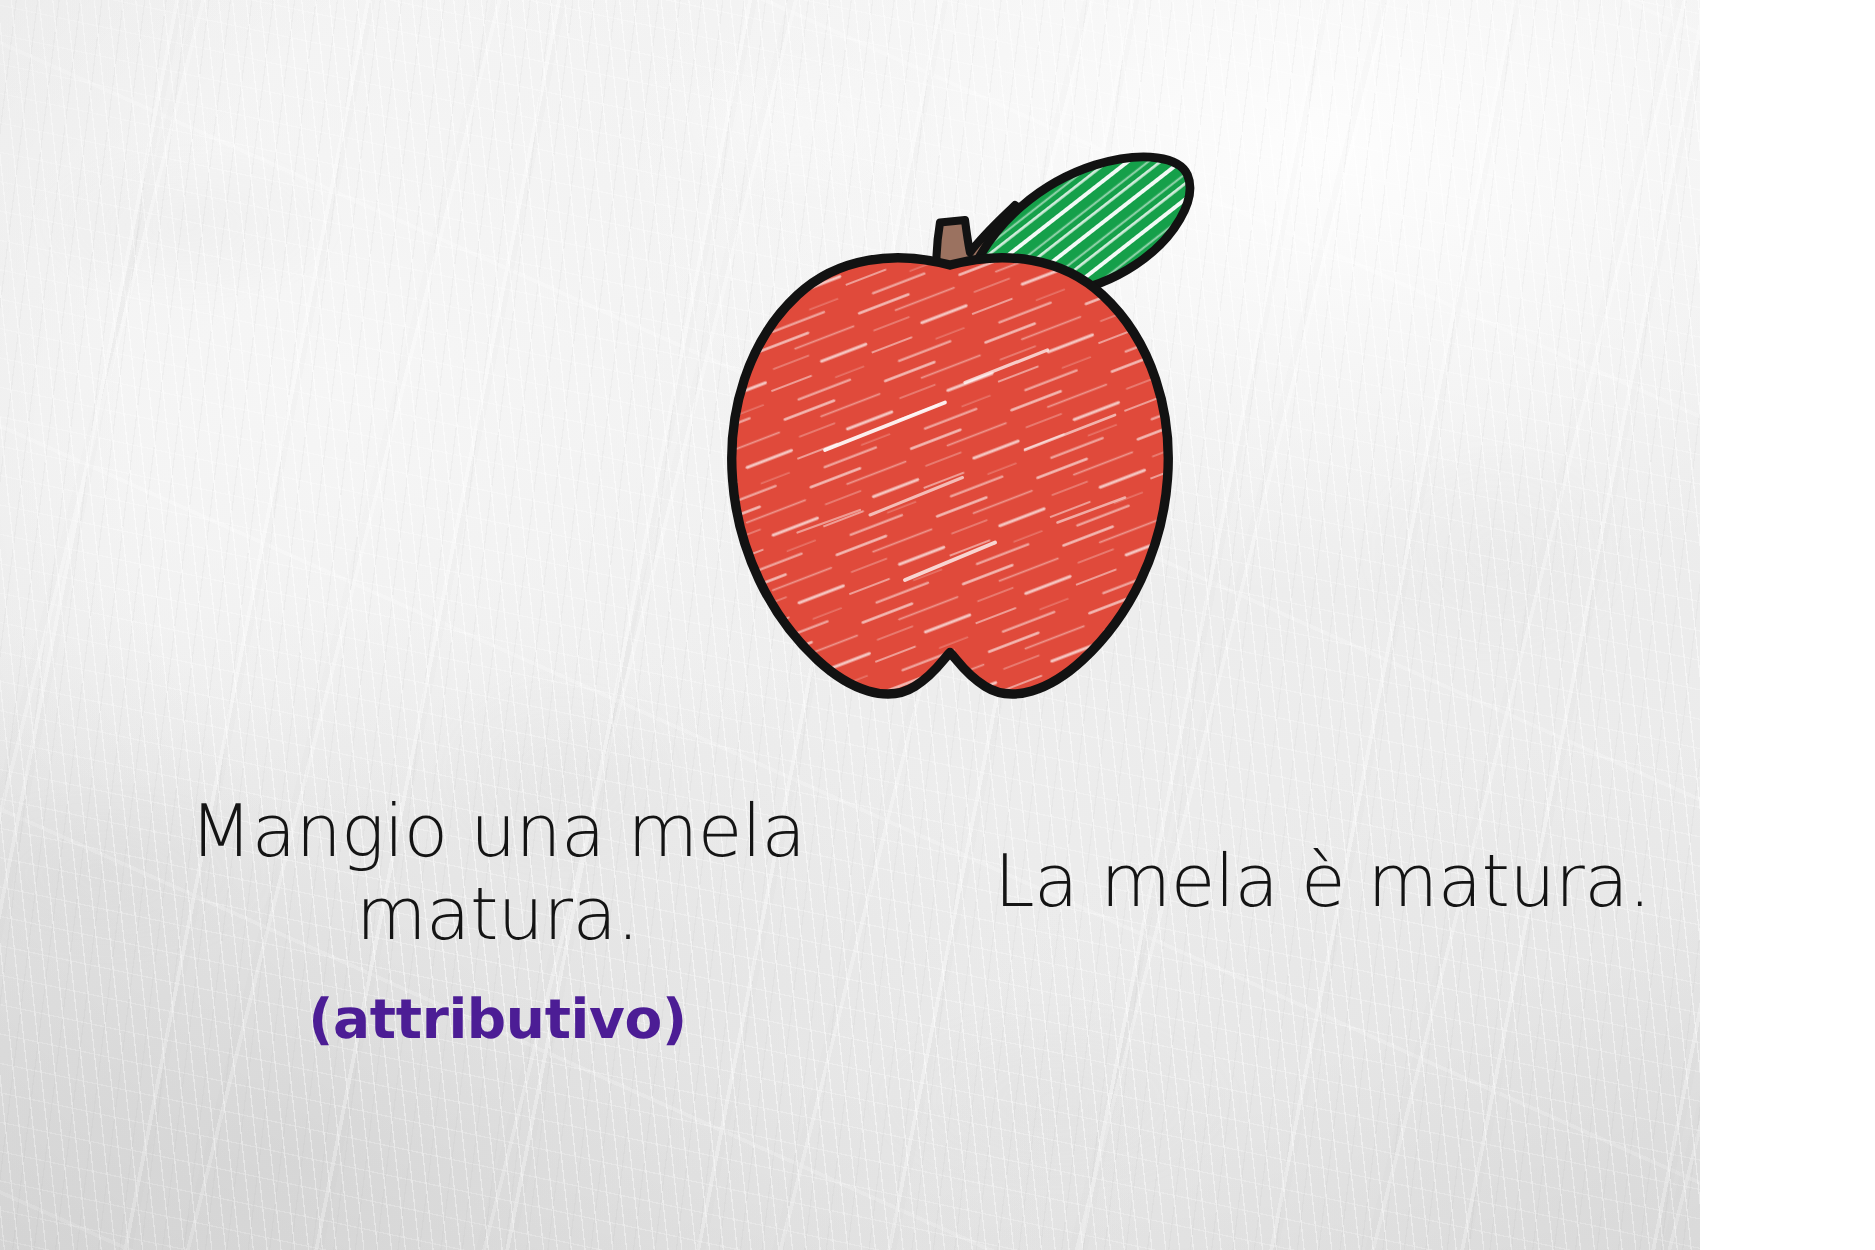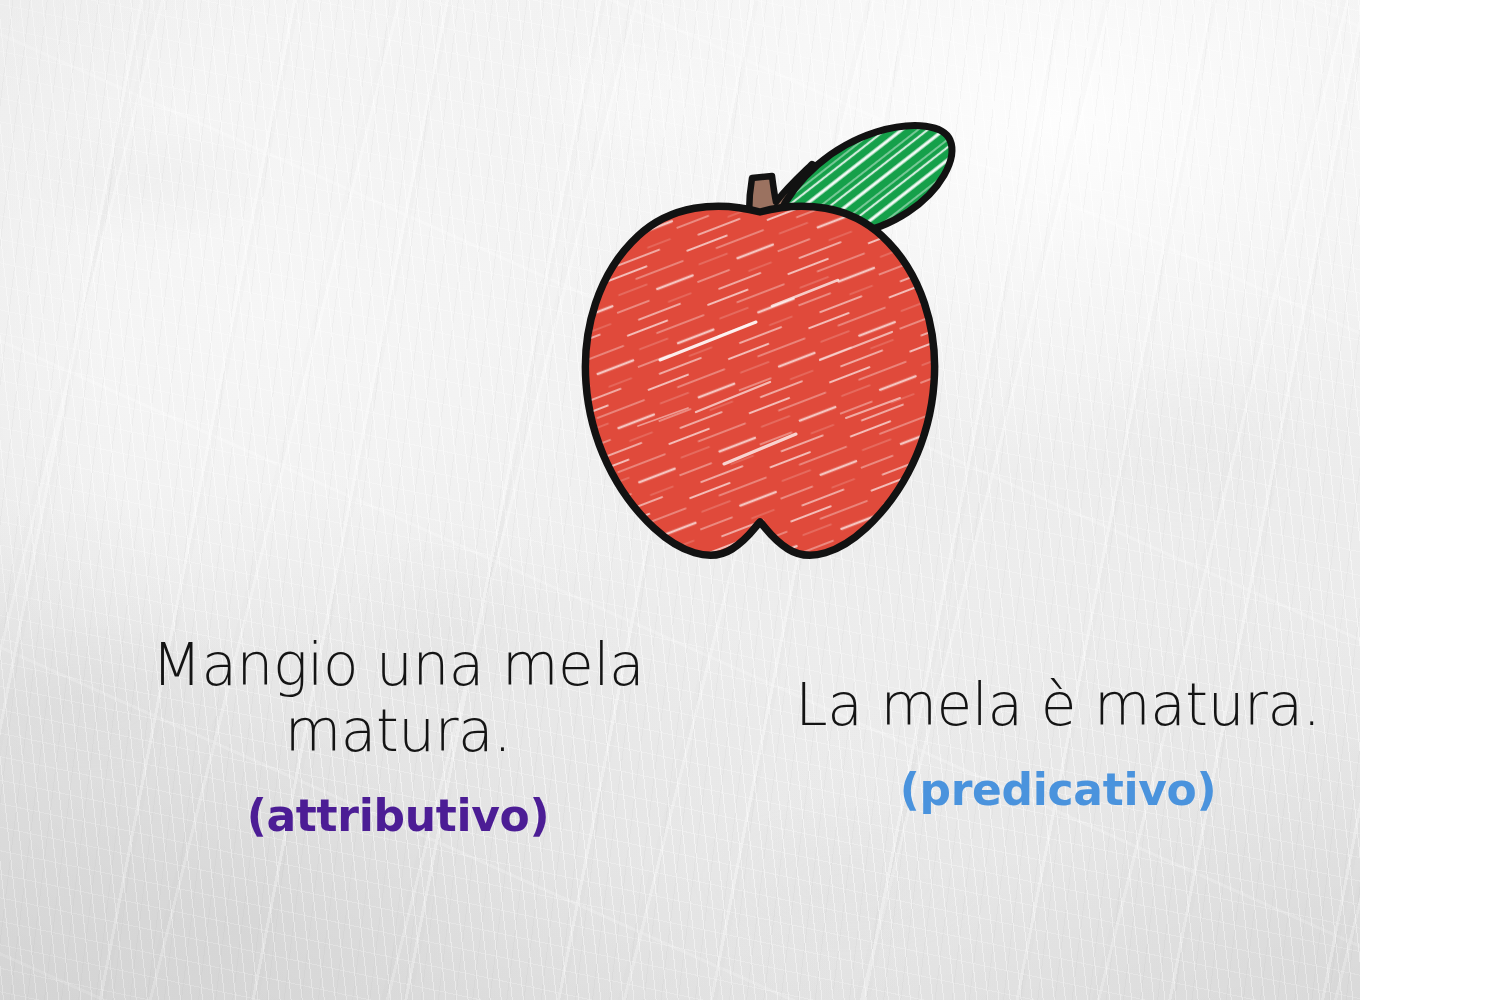--- a/index.html
+++ b/index.html
@@ -263,16 +263,15 @@
   </div>
 
   <div class="caption-block" id="caption-left">
     <div class="sentence">Mangio una mela
 matura.</div>
     <div class="tag">(attributivo)</div>
   </div>
 
   <div class="caption-block" id="caption-right">
     <div class="sentence">La mela è matura.</div>
-    <div class="tag">(predicativo)</div>
   </div>
 
 </div>
 
 </body></html>

